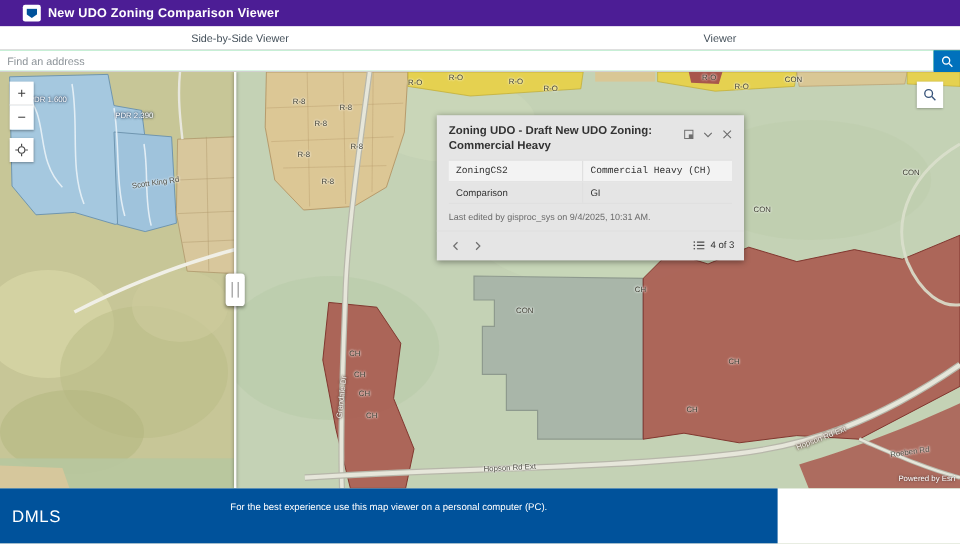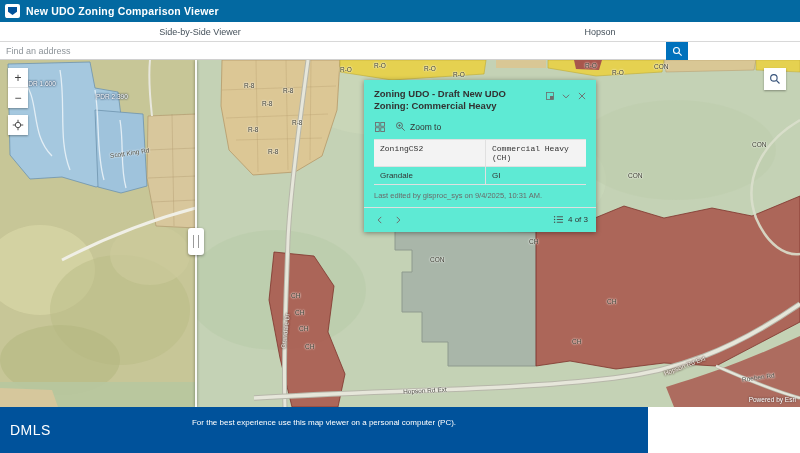--- a/index.html
+++ b/index.html
@@ -1,32 +1,32 @@
 <!DOCTYPE html>
 <html><head>
 <meta charset="utf-8">
 <style>
   * { margin:0; padding:0; box-sizing:border-box; }
   html,body { width:800px; height:453px; }
   body { font-family:"Liberation Sans", sans-serif; position:relative; overflow:hidden; background:#fff; }
 
   
-  .header { position:absolute; top:0; left:0; width:800px; height:22px; background:#0369a1; display:flex; align-items:center; padding-left:5px; gap:6px; z-index:30; }
+  .header { position:absolute; top:0; left:0; width:800px; height:22px; background:#4c1d95; display:flex; align-items:center; padding-left:19px; gap:6px; z-index:30; }
   .logo { width:15px; height:14px; background:#fff; border-radius:2px; display:flex; align-items:center; justify-content:center; flex:0 0 auto; }
   .logo-inner { width:9px; height:8px; background:#00529b; clip-path:polygon(0 0,100% 0,100% 60%,50% 100%,0 60%); }
   .app-title { color:#fff; font-size:10.5px; font-weight:bold; letter-spacing:.2px; }
 
   
   .tabs { position:absolute; top:22px; left:0; width:800px; height:20px; background:#fff; display:flex; border-bottom:1px solid #d8d8d8; z-index:30; }
   .tab { flex:1; display:flex; align-items:center; justify-content:center; font-size:9px; color:#44505a; cursor:pointer; position:relative; }
   .tab.active { color:#00529b; }
   .tab.active::after { content:""; position:absolute; left:0; right:0; bottom:0; height:2px; background:#00529b; }
 
   
-  .searchbar { position:absolute; top:42px; left:0; width:688px; height:18px; background:#22c55e; display:flex; border-bottom:1px solid #d0d0d0; z-index:30; }
+  .searchbar { position:absolute; top:42px; left:0; width:800px; height:18px; background:#22c55e; display:flex; border-bottom:1px solid #d0d0d0; z-index:30; }
   .search-input { flex:1; border:none; outline:none; font-size:9px; padding:0 6px; color:#333; font-family:"Liberation Sans",sans-serif; }
   .search-input::placeholder { color:#8d9499; }
   .search-go { width:22px; height:18px; background:#0071bc; border:none; display:flex; align-items:center; justify-content:center; cursor:pointer; }
 
   
   .map { position:absolute; top:60px; left:0; width:800px; height:347px; overflow:hidden; background:#c4d2b5; }
   .pane { position:absolute; top:0; height:347px; overflow:hidden; }
   .pane-left { left:0; width:196px; }
   .pane-right { left:196px; width:604px; }
   .divider { position:absolute; top:0; left:195px; width:2px; height:347px; background:#fafaf7; box-shadow:0 0 3px rgba(0,0,0,.45); z-index:5; }
@@ -44,21 +44,21 @@
   .ctl { position:absolute; background:#fff; border:none; box-shadow:0 1px 2px rgba(0,0,0,.35); display:flex; align-items:center; justify-content:center; color:#4a4a4a; cursor:pointer; z-index:8; }
   .zoom-box { position:absolute; left:8px; top:8px; width:20px; z-index:8; box-shadow:0 1px 2px rgba(0,0,0,.35); }
   .zoom-box button { width:20px; height:20px; background:#fff; border:none; font-size:12px; color:#3d3d3d; cursor:pointer; display:block; }
   .zoom-box button:first-child { border-bottom:1px solid #e4e4e4; }
   .locate { left:8px; top:55px; width:20px; height:20px; }
   .map-search { left:764px; top:8px; width:22px; height:22px; color:#37537a; }
 
   .attribution { position:absolute; right:4px; top:336px; font-size:6.5px; color:#fff; text-shadow:0 0 2px rgba(40,40,40,.9); z-index:8; }
 
   
-  .popup { position:absolute; left:364px; top:80px; width:232px; background:#5eead4; box-shadow:0 1px 5px rgba(0,0,0,.4); z-index:20; }
+  .popup { position:absolute; left:364px; top:96px; width:256px; background:#e5e5e5; box-shadow:0 1px 5px rgba(0,0,0,.4); z-index:20; }
   .popup-head { display:flex; align-items:flex-start; padding:8px 6px 4px 10px; }
   .popup-title { flex:1; font-size:9.5px; font-weight:bold; color:#323232; line-height:1.3; }
   .ph-btn { width:16px; height:16px; background:none; border:none; color:#6e6e6e; display:flex; align-items:center; justify-content:center; cursor:pointer; flex:0 0 auto; }
   .popup-actions { display:flex; align-items:center; gap:9px; padding:4px 10px 6px; }
   .pa-btn { background:none; border:none; color:#6e6e6e; display:flex; align-items:center; justify-content:center; cursor:pointer; padding:0; }
   .zoomto { display:flex; align-items:center; gap:4px; background:none; border:none; cursor:pointer; color:#323232; font-size:8.5px; font-family:"Liberation Sans",sans-serif; }
   .ptable { margin:0 10px; border-top:1px solid #e0e0e0; }
   .prow { display:flex; border-bottom:1px solid #e0e0e0; }
   .prow.alt { background:#f3f3f3;font-family:Liberation Mono, monospace; }
   .pcell { font-size:8px; color:#323232; padding:4px 6px; }
@@ -78,21 +78,21 @@
 
 <div class="header">
   <div class="logo">
       <div class="logo-inner"></div>
     </div>
   <div class="app-title">New UDO Zoning Comparison Viewer</div>
 </div>
 
 <div class="tabs">
   <div class="tab">Side-by-Side Viewer</div>
-  <div class="tab">Hopson</div>
+  <div class="tab">Viewer</div>
 </div>
 
 <div class="searchbar">
   <input class="search-input" type="text" placeholder="Find an address" style="">
   <button class="search-go">
     <svg width="11" height="11" viewBox="0 0 16 16">
         <circle cx="6.5" cy="6.5" r="4.3" fill="none" stroke="#fff" stroke-width="1.6"></circle>
         <line x1="10" y1="10" x2="14" y2="14" stroke="#fff" stroke-width="1.6"></line>
       </svg>
   </button>
@@ -223,45 +223,27 @@
       <svg width="10" height="10" viewBox="0 0 16 16">
           <polyline points="3,6 8,11 13,6" fill="none" stroke="currentColor" stroke-width="1.6"></polyline>
         </svg>
     </button>
     <button class="ph-btn">
       <svg width="10" height="10" viewBox="0 0 16 16">
           <path d="M3 3 L13 13 M13 3 L3 13" stroke="currentColor" stroke-width="1.5"></path>
         </svg>
     </button>
   </div>
-  <div class="popup-actions">
-    <button class="pa-btn">
-      <svg width="12" height="12" viewBox="0 0 16 16">
-          <rect x="2" y="2" width="5" height="5" fill="none" stroke="currentColor" stroke-width="1.2"></rect>
-          <rect x="9" y="2" width="5" height="5" fill="none" stroke="currentColor" stroke-width="1.2"></rect>
-          <rect x="2" y="9" width="5" height="5" fill="none" stroke="currentColor" stroke-width="1.2"></rect>
-          <rect x="9" y="9" width="5" height="5" fill="none" stroke="currentColor" stroke-width="1.2"></rect>
-        </svg>
-    </button>
-    <button class="zoomto">
-      <svg width="11" height="11" viewBox="0 0 16 16">
-          <circle cx="6.5" cy="6.5" r="4.3" fill="none" stroke="#595959" stroke-width="1.3"></circle>
-          <line x1="10" y1="10" x2="14" y2="14" stroke="#595959" stroke-width="1.3"></line>
-          <path d="M6.5 4.5v4 M4.5 6.5h4" stroke="#595959" stroke-width="1.1"></path>
-        </svg>
-      <span>Zoom to</span>
-    </button>
-  </div>
   <div class="ptable">
     <div class="prow alt">
       <div class="pcell name">ZoningCS2</div>
       <div class="pcell val">Commercial Heavy (CH)</div>
     </div>
     <div class="prow">
-      <div class="pcell name">Grandale</div>
+      <div class="pcell name">Comparison</div>
       <div class="pcell val">GI</div>
     </div>
   </div>
   <div class="pedited">Last edited by gisproc_sys on 9/4/2025, 10:31 AM.</div>
   <div class="pfoot">
     <button class="ph-btn">
       <svg width="10" height="10" viewBox="0 0 16 16">
           <polyline points="10,3 5,8 10,13" fill="none" stroke="currentColor" stroke-width="1.6"></polyline>
         </svg>
     </button>

